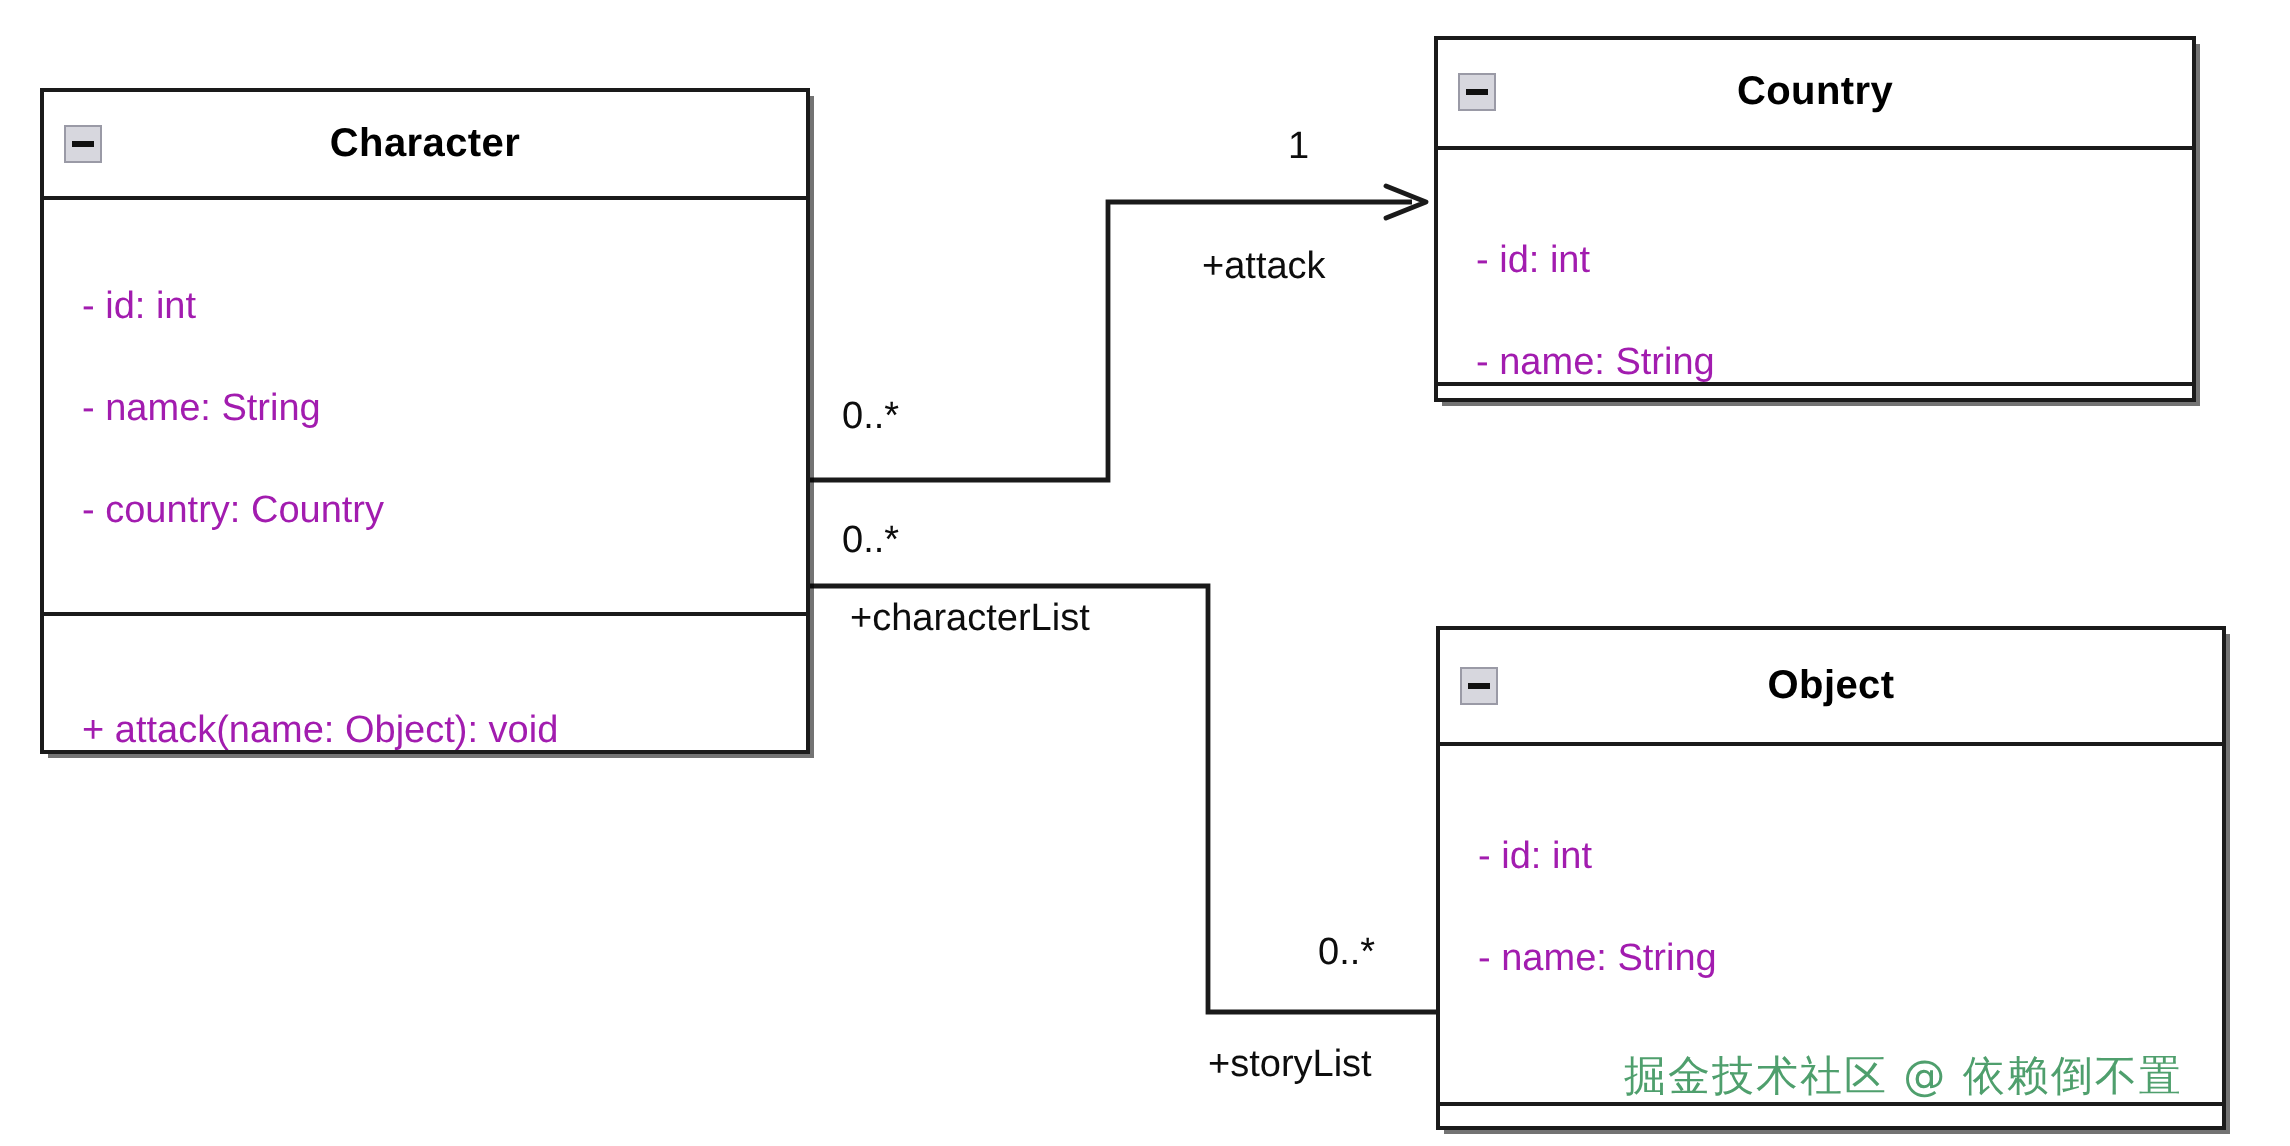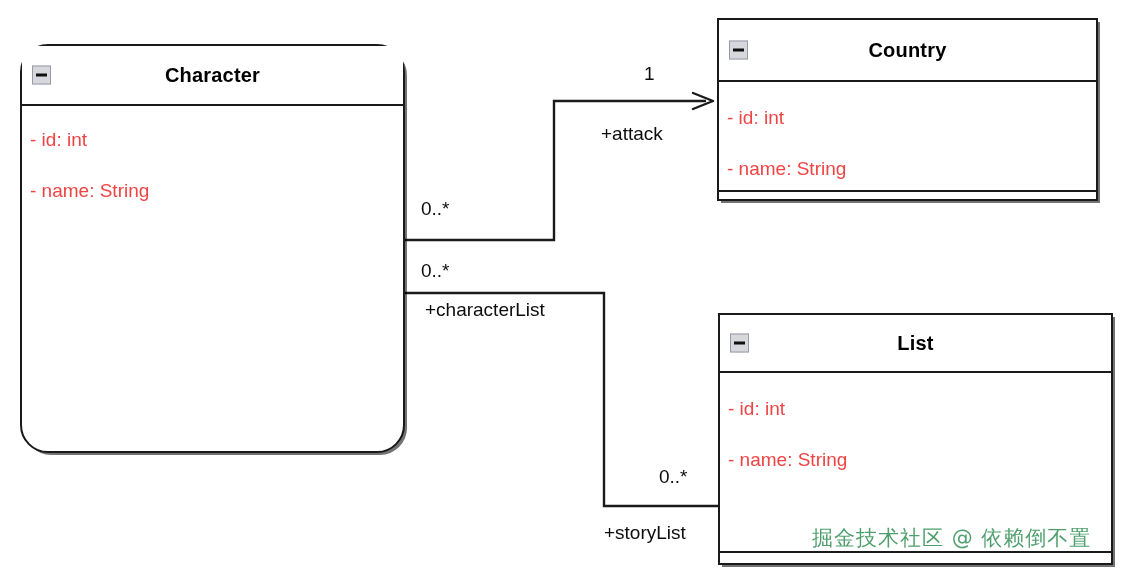--- a/index.html
+++ b/index.html
@@ -65,24 +65,25 @@
   .compartment {
     box-sizing: border-box;
     padding: 0;
     position: relative;
   }
   .compartment + .compartment {
     border-top: 2px solid #1a1a1a;
   }
   .member {
     font-size: 19px;
-    color: #ef4444;
+    color: #a21caf;
     white-space: nowrap;
-    padding-left: 8px;
+    padding-left: 19px;
     line-height: 1;
+    margin-top: 20px;
   }
   .compartment.empty-ops {
     height: 9px;
   }
 
   
   .edges {
     position: absolute;
     left: 0;
     top: 0;
@@ -128,30 +129,34 @@
 
   <div class="edge-label" style="left:421px; top:199px;">0..*</div>
   <div class="edge-label" style="left:644px; top:64px;">1</div>
   <div class="edge-label" style="left:601px; top:124px;">+attack</div>
 
   <div class="edge-label" style="left:421px; top:261px;">0..*</div>
   <div class="edge-label" style="left:425px; top:300px;">+characterList</div>
   <div class="edge-label" style="left:659px; top:467px;">0..*</div>
   <div class="edge-label" style="left:588px; top:523px;margin-left:16px;">+storyList</div>
 
-  <div class="uml-class" style="left:20px; top:44px; width:385px; height:409px;border-radius:28px;">
+  <div class="uml-class" style="left:20px; top:44px; width:385px; height:333px;">
     <div class="class-title-bar" style="height:60px;">
       <span class="collapse-icon">
         <i></i>
       </span>
       <span class="class-name">Character</span>
     </div>
     <div class="compartment" style="height:226px; padding-top:24px;">
       <div class="member" style="margin-bottom:32px;">- id: int</div>
       <div class="member" style="margin-bottom:32px;">- name: String</div>
+      <div class="member" style="margin-bottom:32px;">- country: Country</div>
+    </div>
+    <div class="compartment" style="flex:1; padding-top:28px;">
+      <div class="member">+ attack(name: Object): void</div>
     </div>
   </div>
 
   <div class="uml-class" style="left:717px; top:18px; width:381px; height:183px;">
     <div class="class-title-bar" style="height:62px;">
       <span class="collapse-icon">
         <i></i>
       </span>
       <span class="class-name">Country</span>
     </div>
@@ -160,21 +165,21 @@
       <div class="member">- name: String</div>
     </div>
     <div class="compartment empty-ops"></div>
   </div>
 
   <div class="uml-class" style="left:718px; top:313px; width:395px; height:252px;">
     <div class="class-title-bar" style="height:58px;">
       <span class="collapse-icon">
         <i></i>
       </span>
-      <span class="class-name">List</span>
+      <span class="class-name">Object</span>
     </div>
     <div class="compartment" style="flex:1; padding-top:26px;">
       <div class="member" style="margin-bottom:32px;">- id: int</div>
       <div class="member" style="margin-bottom:32px;">- name: String</div>
     </div>
     <div class="compartment empty-ops" style="height:12px;"></div>
   </div>
 
   <div class="watermark" style="left:812px; top:524px;">掘金技术社区 @ 依赖倒不置</div>
 

